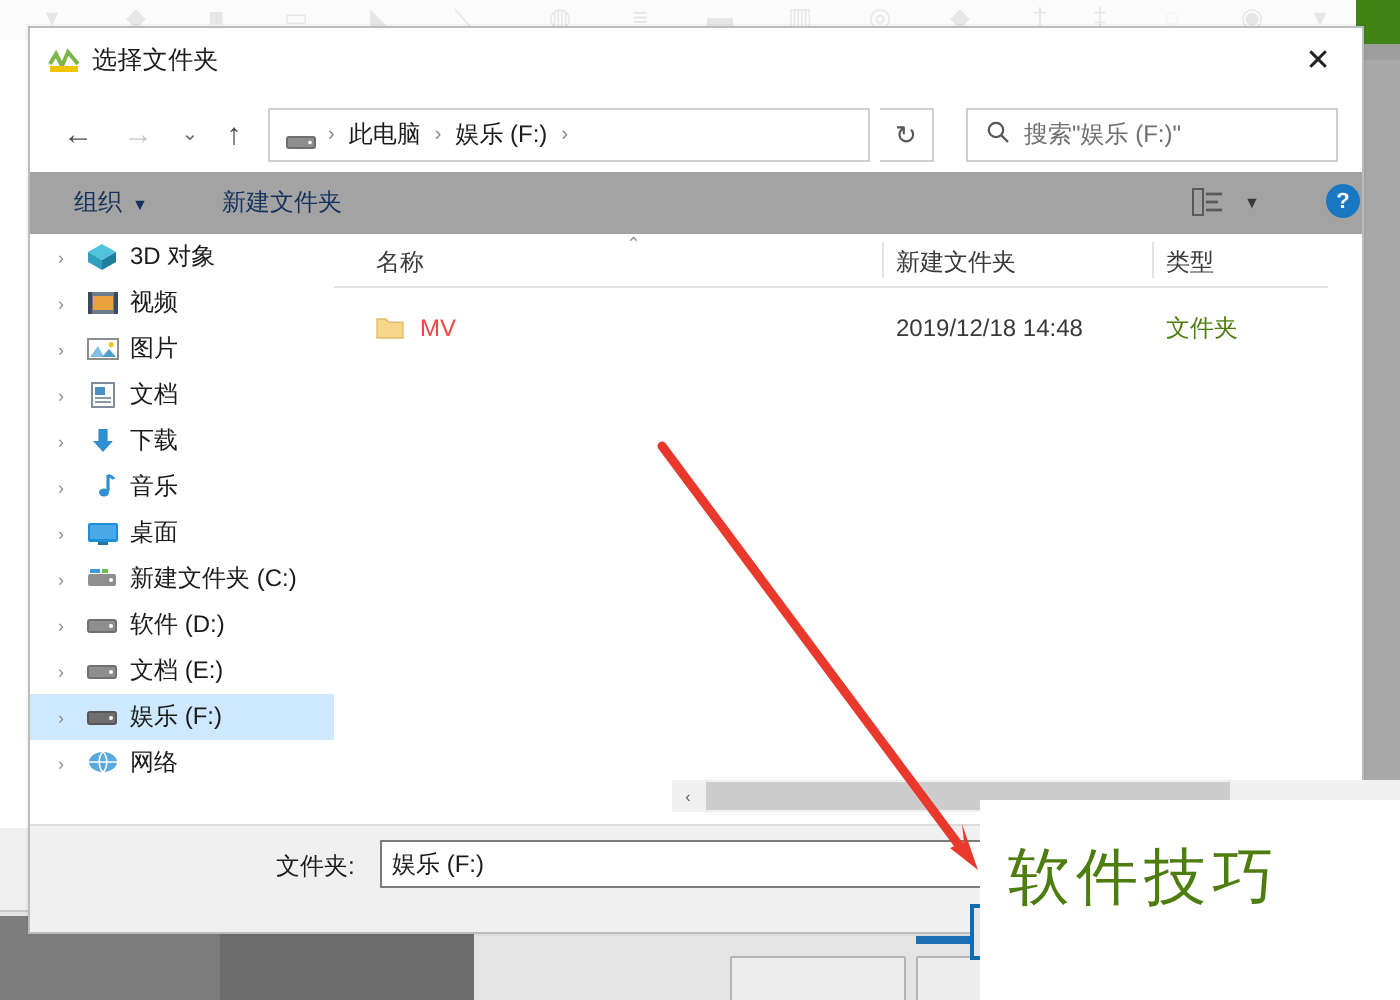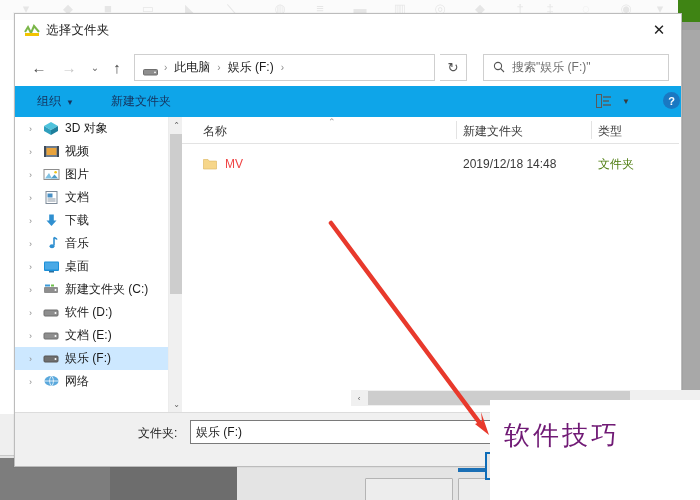--- a/index.html
+++ b/index.html
@@ -46,21 +46,21 @@
   #addressbar{position:absolute;left:119px;top:7px;width:299px;height:25px;border:1px solid #cfcfcf;background:#fff;display:flex;align-items:center;}
   .crumb{font-size:12px;color:#1b1b1b;padding:0 1px;white-space:nowrap;}
   .crumb-sep{font-size:10px;color:#8a8a8a;padding:0 6px;}
   #drive-glyph{width:15px;height:10px;margin-left:8px;position:relative;}
   #refreshbtn{position:absolute;left:425px;top:7px;width:26px;height:25px;border:1px solid #cfcfcf;border-left:none;background:#fff;display:flex;align-items:center;justify-content:center;font-size:13px;color:#555;}
   #searchbox{position:absolute;left:468px;top:7px;width:184px;height:25px;border:1px solid #cfcfcf;background:#fff;display:flex;align-items:center;}
   #search-icon{margin:0 7px 0 9px;color:#555;font-size:11px;}
   #search-ph{font-size:12px;color:#6f6f6f;}
 
   
-  #cmdbar{position:absolute;left:0;top:72px;width:666px;height:31px;background:#0ea5e9;border-bottom:2px solid #22c55e;}
+  #cmdbar{position:absolute;left:0;top:72px;width:666px;height:31px;background:#a3a3a3;border-bottom:2px solid #22c55e;}
   .cmd{position:absolute;top:7px;font-size:12px;color:#16325c;}
   #cmd-org{left:22px;}
   #cmd-org .caret{font-size:8px;margin-left:5px;color:#16325c;}
   #cmd-new{left:96px;}
   #view-icon{position:absolute;left:581px;top:8px;width:16px;height:14px;}
   #view-caret{position:absolute;left:607px;top:11px;font-size:8px;color:#3a3a3a;}
   #help-btn{position:absolute;left:648px;top:6px;width:17px;height:17px;border-radius:50%;background:#1a78c2;color:#fff;font-size:11px;font-weight:bold;display:flex;align-items:center;justify-content:center;}
 
   
   #dlg-body{position:absolute;left:0;top:103px;width:666px;height:295px;background:#fff;}
@@ -69,21 +69,21 @@
   .tnode{height:23px;display:flex;align-items:center;padding-left:14px;font-size:12px;color:#1b1b1b;white-space:nowrap;}
   .tnode.sel{background:#cde8ff;}
   .tarrow{width:14px;font-size:9px;color:#8a8a8a;flex:none;}
   .ticon{width:17px;height:15px;flex:none;margin-right:5px;position:relative;}
   #tree-scroll{position:absolute;left:153px;top:0;width:15px;height:295px;background:#f0f0f0;border-left:1px solid #ececec;}
   .sb-arrow{position:absolute;left:0;width:15px;height:16px;display:flex;align-items:center;justify-content:center;font-size:8px;color:#606060;}
   #tree-thumb{position:absolute;left:1px;top:17px;width:13px;height:160px;background:#cdcdcd;}
   #splitter{position:absolute;left:168px;top:0;width:1px;height:295px;background:#e6e6e6;}
 
   
-  #filelist{position:absolute;left:167px;top:0;width:497px;height:295px;background:#fff;}
+  #filelist{position:absolute;left:152px;top:0;width:497px;height:295px;background:#fff;}
   #colhead{height:26px;position:relative;border-bottom:1px solid #e3e3e3;}
   .colh{position:absolute;top:6px;font-size:12px;color:#3a3a3a;}
   .coldiv{position:absolute;top:4px;width:1px;height:18px;background:#e3e3e3;}
   #sortmark{position:absolute;left:146px;top:0px;font-size:9px;color:#9a9a9a;}
   .frow{height:28px;display:flex;align-items:center;position:relative;}
   .fname{position:absolute;left:21px;font-size:12px;color:#ef4444;display:flex;align-items:center;}
   .folder-glyph{width:14px;height:12px;margin-right:8px;position:relative;}
   .fdate{position:absolute;left:281px;font-size:12px;color:#3a3a3a;}
   .ftype{position:absolute;left:416px;font-size:12px;color:#4d7c0f;}
   #hscroll{position:absolute;left:169px;top:273px;width:497px;height:16px;background:#f0f0f0;}
@@ -91,21 +91,21 @@
   #hscroll-thumb{position:absolute;left:17px;top:1px;width:262px;height:14px;background:#cdcdcd;}
 
   
   #footer{position:absolute;left:0;top:398px;width:666px;height:53px;background:#f0f0f0;border-top:1px solid #dcdcdc;}
   #folder-label{position:absolute;left:123px;top:12px;font-size:12px;color:#1b1b1b;}
   #folder-input{position:absolute;left:175px;top:7px;width:390px;height:22px;border:1px solid #7a7a7a;background:#fff;display:flex;align-items:center;padding-left:5px;font-size:12px;color:#1b1b1b;}
   #select-btn{position:absolute;left:470px;top:39px;width:96px;height:24px;border:2px solid #0d6cb8;background:#e6e6e6;display:flex;align-items:center;justify-content:center;font-size:12px;color:#1b1b1b;}
 
   
   #wm-panel{position:absolute;left:490px;top:400px;width:210px;height:100px;background:#ffffff;}
-  #watermark{position:absolute;left:504px;top:418px;font-size:26px;color:#701a75;letter-spacing:3px;font-family:"DejaVu Sans",sans-serif;}
+  #watermark{position:absolute;left:504px;top:418px;font-size:31px;color:#4d7c0f;letter-spacing:3px;font-family:"DejaVu Sans",sans-serif;}
 
   
   #red-arrow{position:absolute;left:0;top:0;width:700px;height:500px;pointer-events:none;}
 </style>
 </head>
 <body>
 
 <div id="bg-app">
   <div id="bg-toolbar">
     <span class="bicon" style="left:18px;">▾</span>

